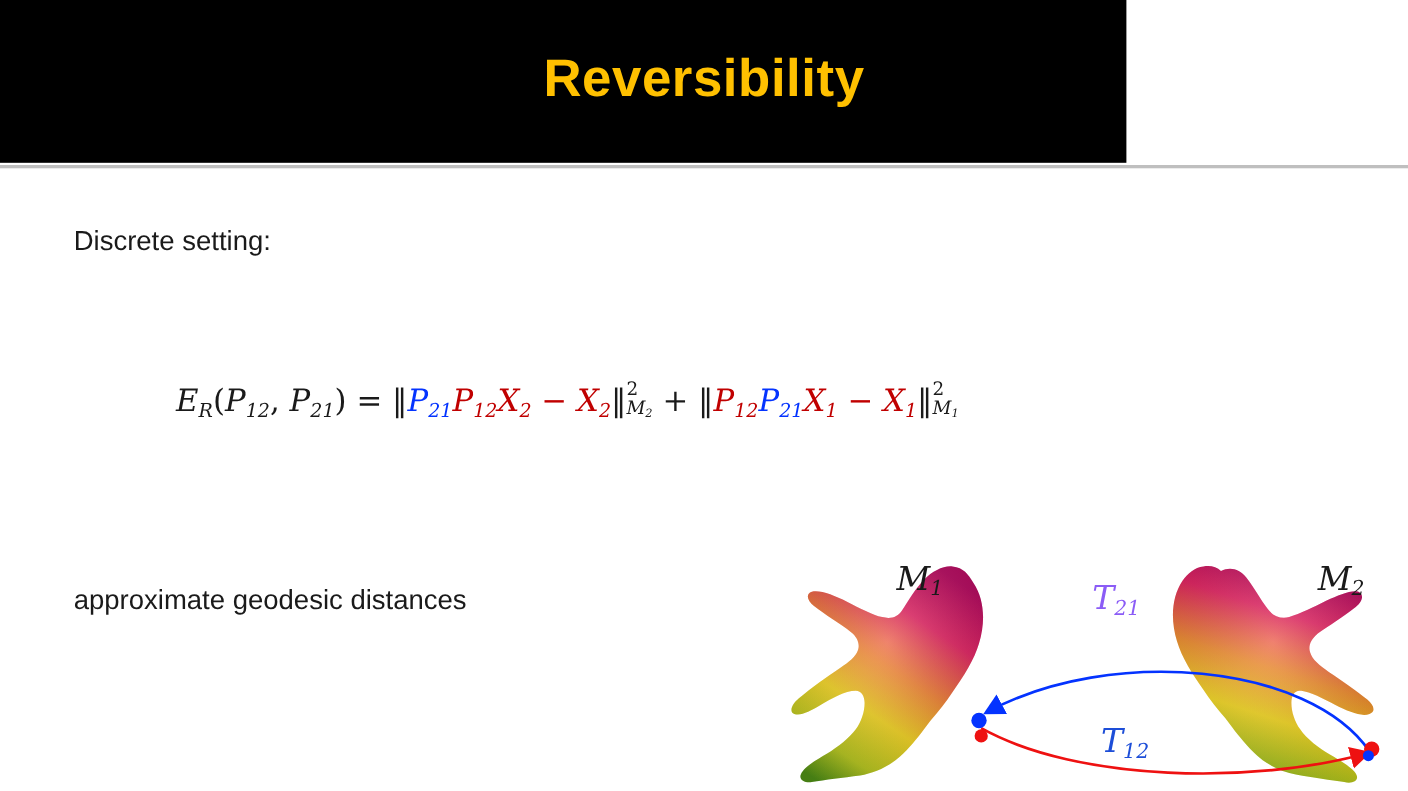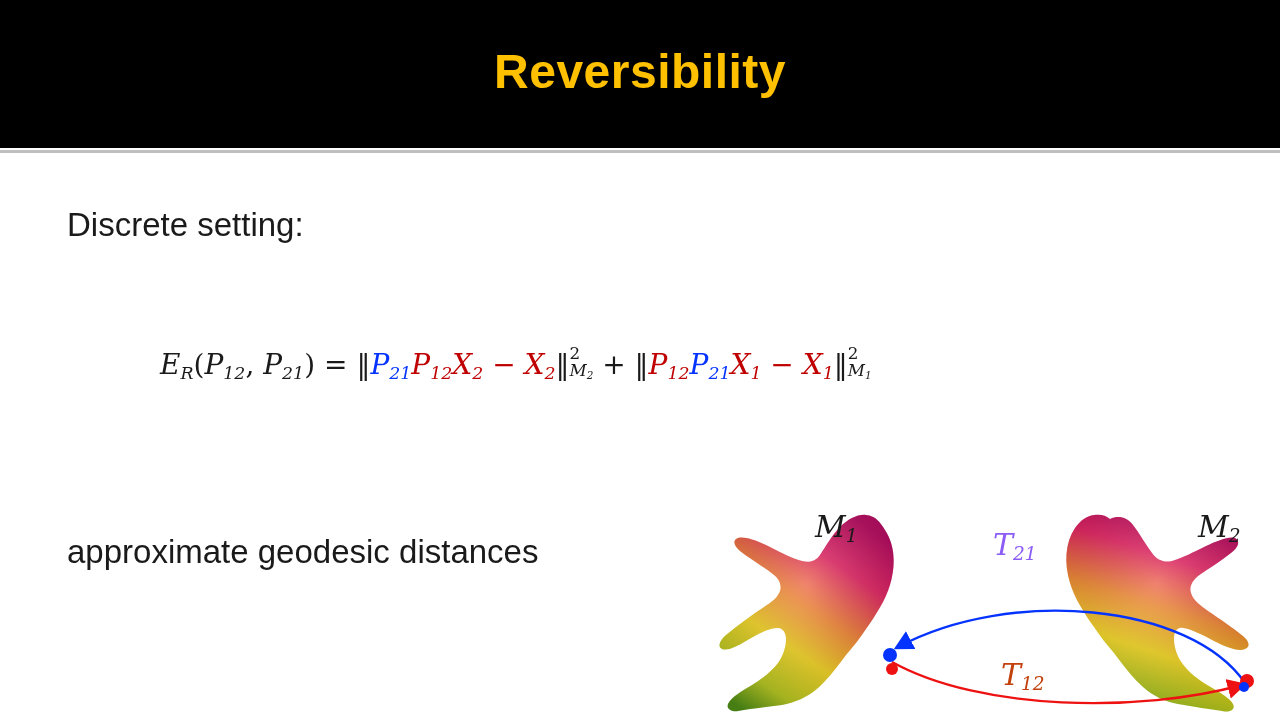--- a/index.html
+++ b/index.html
@@ -16,21 +16,21 @@
   }
   .slide {
     position: absolute;
     inset: 0;
     background: #ffffff;
   }
   
   .title-bar {
     position: absolute;
     left: 0; top: 0;
-    width: 1280px;
+    width: 1024px;
     height: 148px;
     background: #000000;
   }
   .title-text {
     position: absolute;
     left: 0;
     top: 48px;
     width: 1280px;
     text-align: center;
     color: #ffc000;
@@ -44,21 +44,21 @@
     left: 0;
     top: 150px;
     width: 1280px;
     height: 3px;
     background: #bfbfbf;
   }
   
   .body-line {
     position: absolute;
     color: #1a1a1a;
-    font-size: 33px;
+    font-size: 25px;
     line-height: 1.25;
     white-space: nowrap;
   }
   #discrete-setting { left: 67px; top: 204px; }
   #again-line1 { left: 67px; top: 462px; }
   #again-line2 { left: 67px; top: 531px; }
 
   .math { font-family: "DejaVu Serif", serif; font-style: italic; }
   .red   { color: #c00000; }
   .blue  { color: #0433ff; }
@@ -106,21 +106,21 @@
     position: absolute;
     font-family: "DejaVu Serif", serif;
     font-style: italic;
     font-size: 30px;
     color: #1a1a1a;
     white-space: nowrap;
   }
   #label-m1 { left: 125px; top: 14px; }
   #label-m2 { left: 508px; top: 14px; }
   #label-t21 { left: 303px; top: 32px; color: #8b5cf6; }
-  #label-t12 { left: 311px; top: 162px; color: #c2410c; }
+  #label-t12 { left: 311px; top: 162px; color: #1d4ed8; }
 </style>
 </head>
 <body>
 
 <div class="slide">
 
   <div class="title-bar">
     <div class="title-text">Reversibility</div>
   </div>
   <div class="title-rule"></div>

